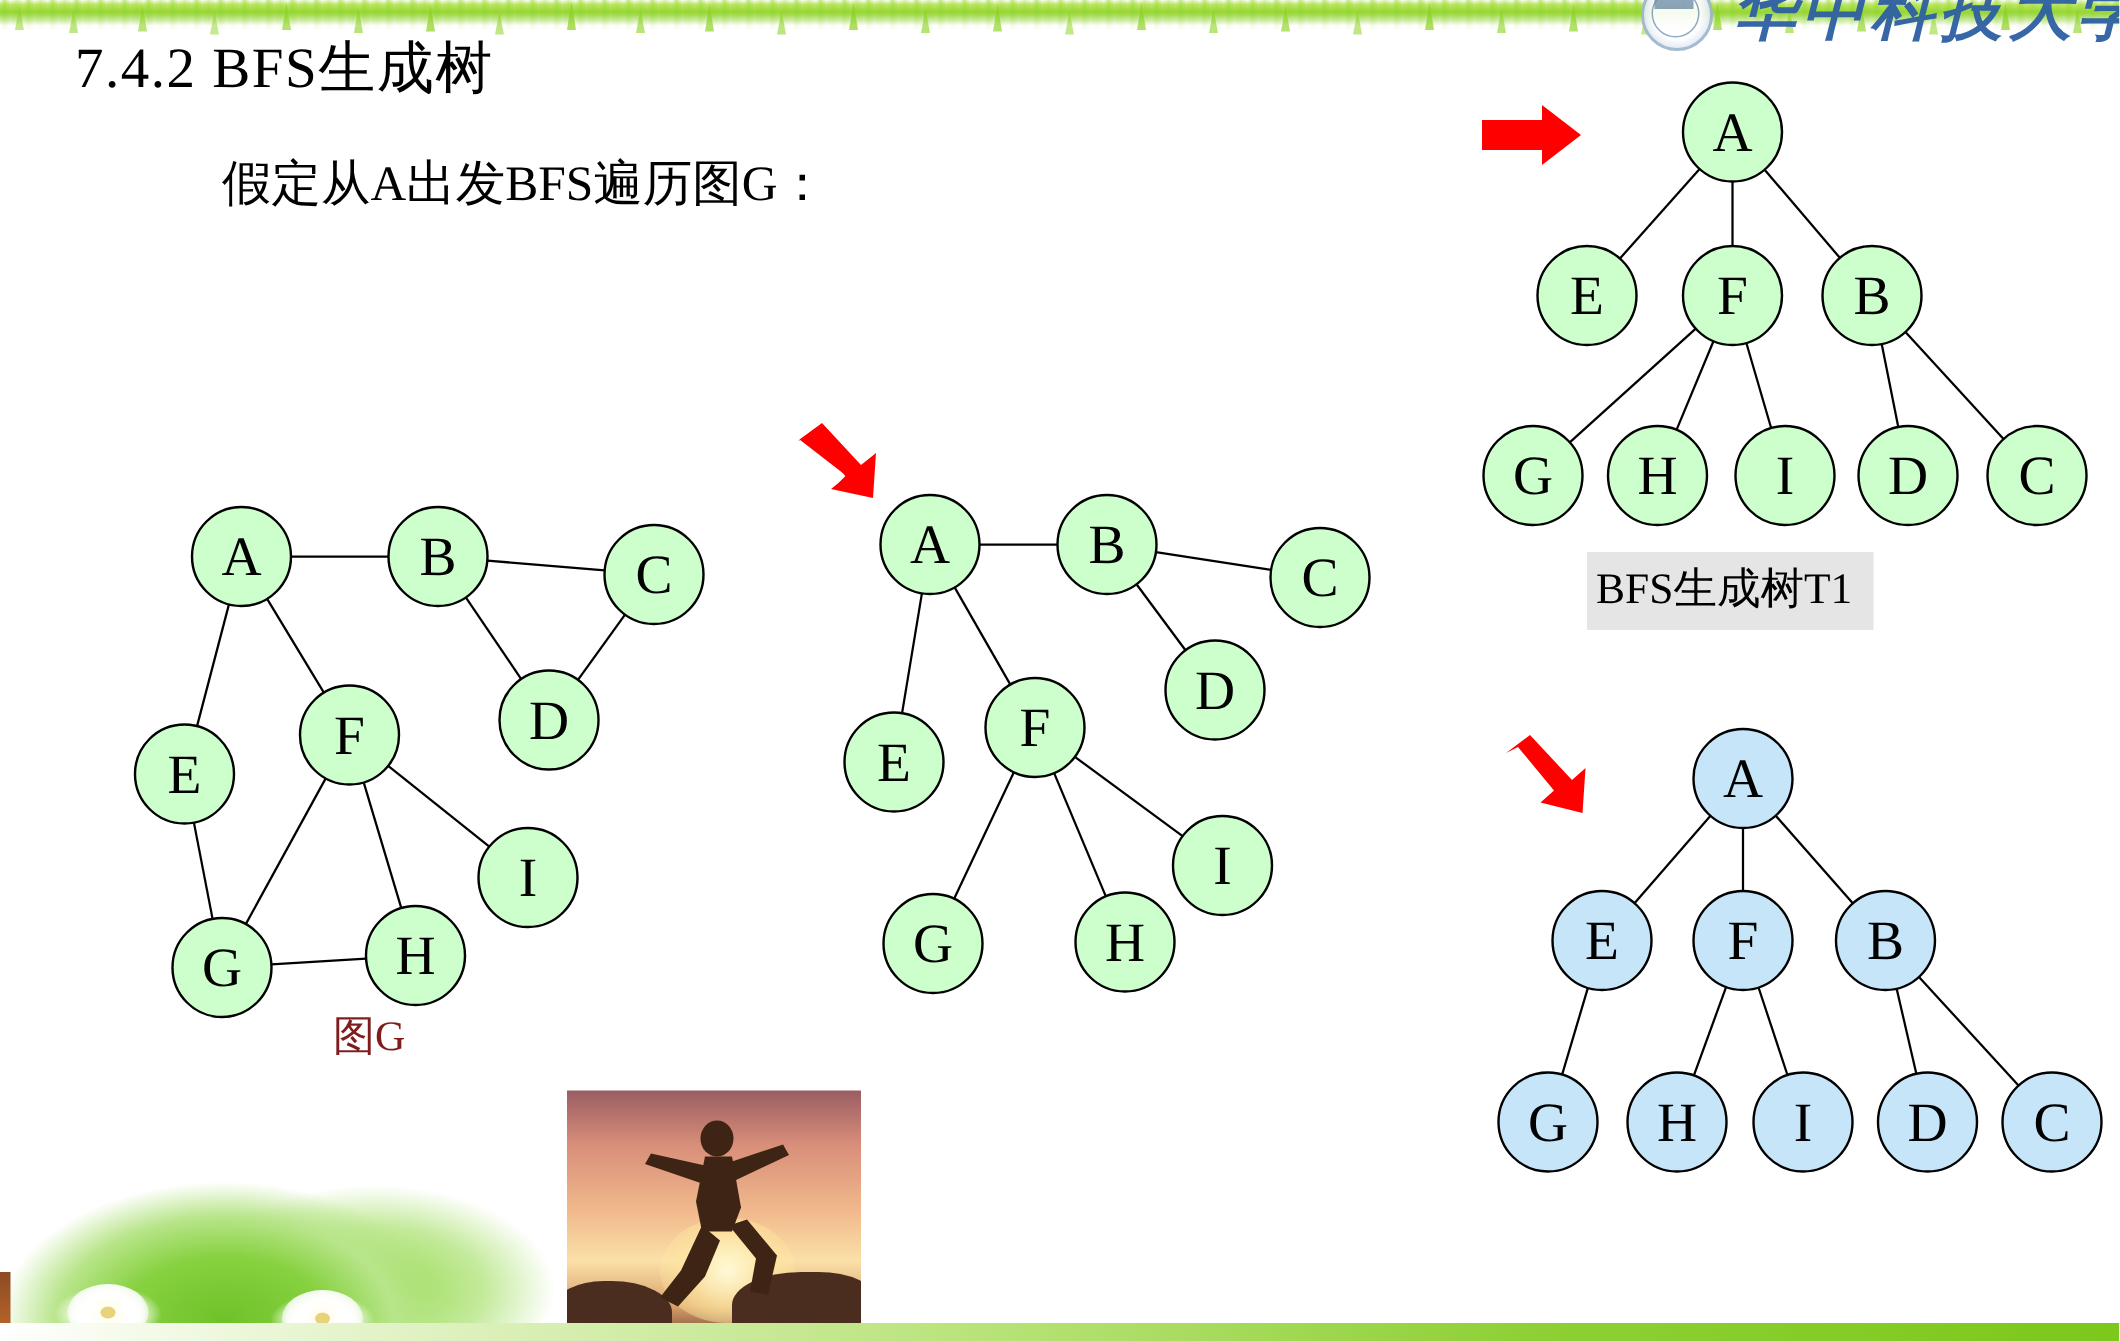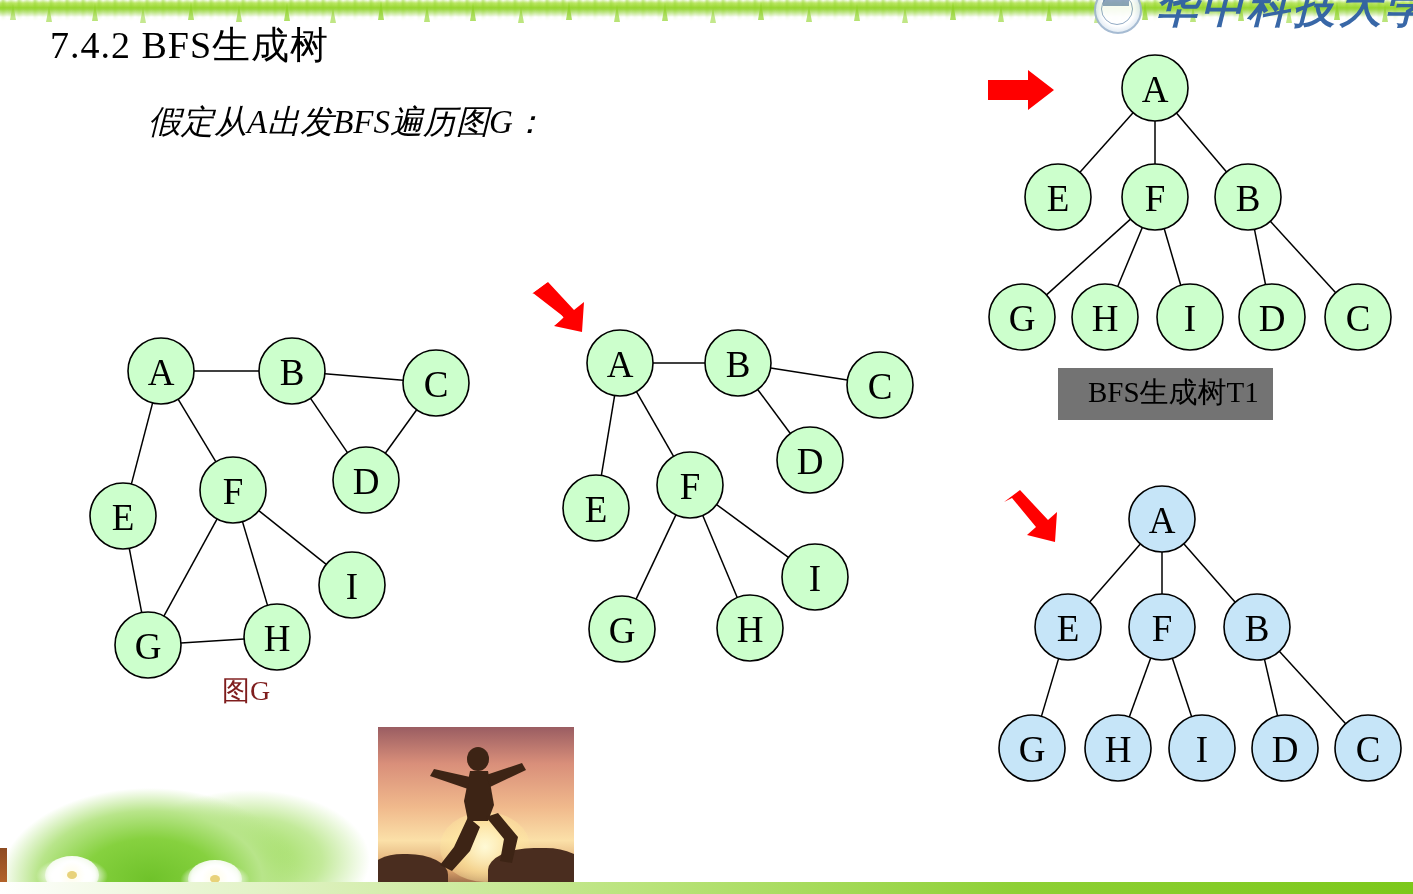--- a/index.html
+++ b/index.html
@@ -97,21 +97,20 @@
     color: #000000;
     white-space: nowrap;
     letter-spacing: 1px;
   }
   .slide-subtitle {
     position: absolute;
     left: 148px; top: 100px;
     font-size: 33px;
     color: #000000;
     white-space: nowrap;
-    font-style: italic;
   }
 
   
   .graph {
     position: absolute;
   }
   .graph svg { display: block; overflow: visible; }
   .node-circle { stroke: #000000; stroke-width: 1.6; }
   .node-green { fill: #CCFFCC; }
   .node-blue  { fill: #C6E5F8; }
@@ -125,24 +124,24 @@
   }
 
   .caption {
     position: absolute;
     font-size: 28px;
     color: #7f1d1d;
     white-space: nowrap;
   }
   .caption-box {
     position: absolute;
-    background: #737373;
+    background: #e5e5e5;
     color: #000000;
     font-size: 29px;
-    padding: 5px 14px 7px 30px;
+    padding: 5px 14px 7px 6px;
     white-space: nowrap;
   }
 
   
   .arrow { position: absolute; }
   .arrow svg { display: block; }
 
   
   .pic-flowers {
     position: absolute;

